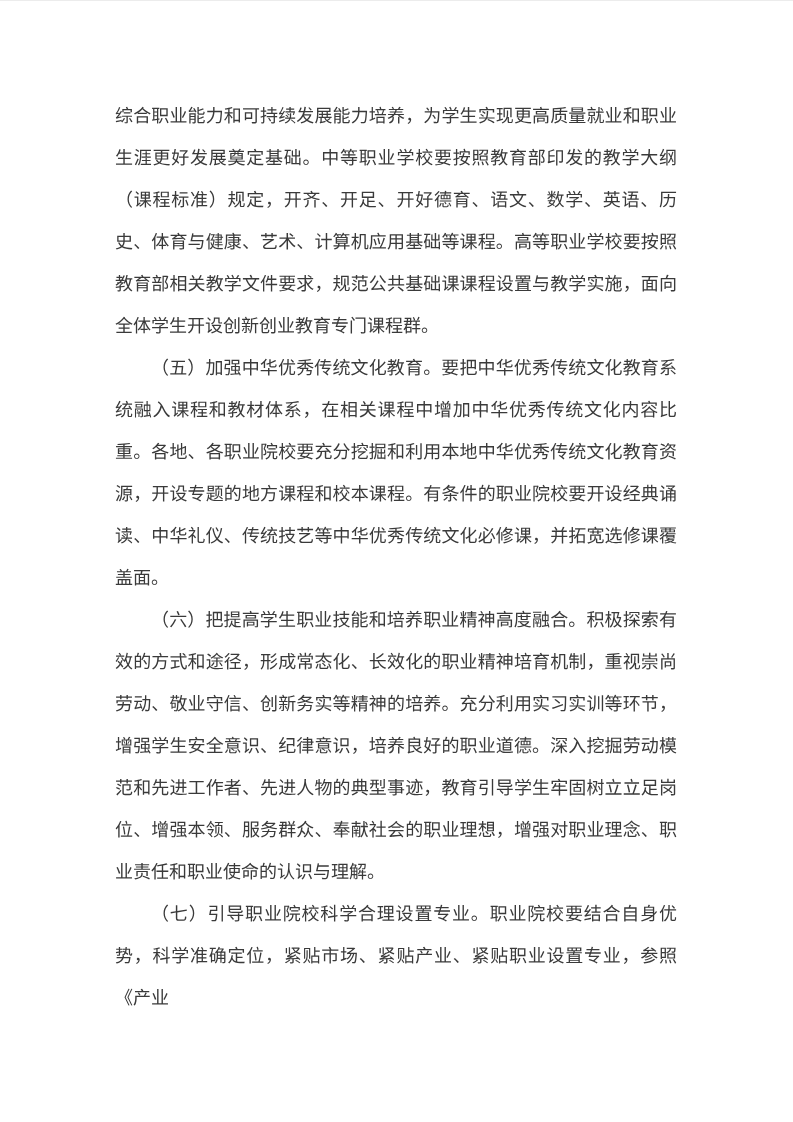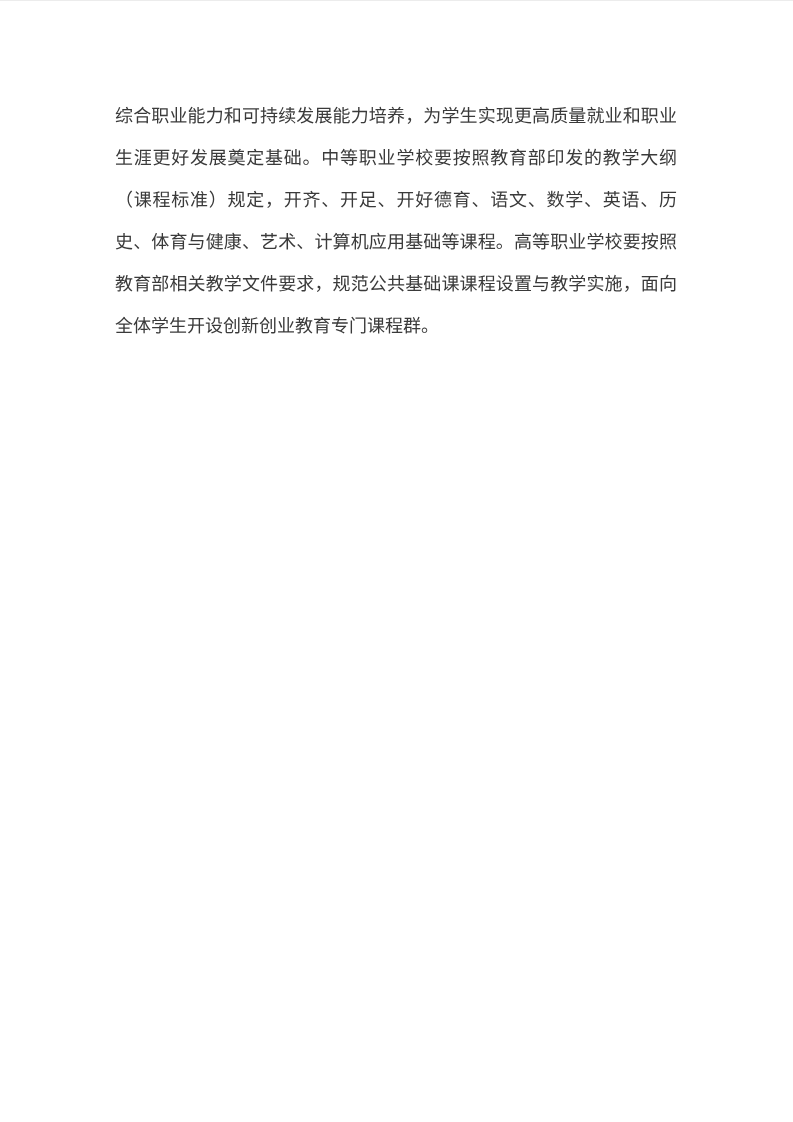--- a/index.html
+++ b/index.html
@@ -41,13 +41,16 @@
     text-indent: 2em;
   }
 </style>
 </head>
 <body style="background: rgb(255, 255, 255);">
 
 <div class="page-top-edge"></div>
 
 <div class="page" style="color: rgb(58, 58, 58);">
   <p class="para">综合职业能力和可持续发展能力培养，为学生实现更高质量就业和职业生涯更好发展奠定基础。中等职业学校要按照教育部印发的教学大纲（课程标准）规定，开齐、开足、开好德育、语文、数学、英语、历史、体育与健康、艺术、计算机应用基础等课程。高等职业学校要按照教育部相关教学文件要求，规范公共基础课课程设置与教学实施，面向全体学生开设创新创业教育专门课程群。</p>
+  <p class="para indent">（五）加强中华优秀传统文化教育。要把中华优秀传统文化教育系统融入课程和教材体系，在相关课程中增加中华优秀传统文化内容比重。各地、各职业院校要充分挖掘和利用本地中华优秀传统文化教育资源，开设专题的地方课程和校本课程。有条件的职业院校要开设经典诵读、中华礼仪、传统技艺等中华优秀传统文化必修课，并拓宽选修课覆盖面。</p>
+  <p class="para indent">（六）把提高学生职业技能和培养职业精神高度融合。积极探索有效的方式和途径，形成常态化、长效化的职业精神培育机制，重视崇尚劳动、敬业守信、创新务实等精神的培养。充分利用实习实训等环节，增强学生安全意识、纪律意识，培养良好的职业道德。深入挖掘劳动模范和先进工作者、先进人物的典型事迹，教育引导学生牢固树立立足岗位、增强本领、服务群众、奉献社会的职业理想，增强对职业理念、职业责任和职业使命的认识与理解。</p>
+  <p class="para indent">（七）引导职业院校科学合理设置专业。职业院校要结合自身优势，科学准确定位，紧贴市场、紧贴产业、紧贴职业设置专业，参照《产业</p>
 </div>
 
 </body></html>

